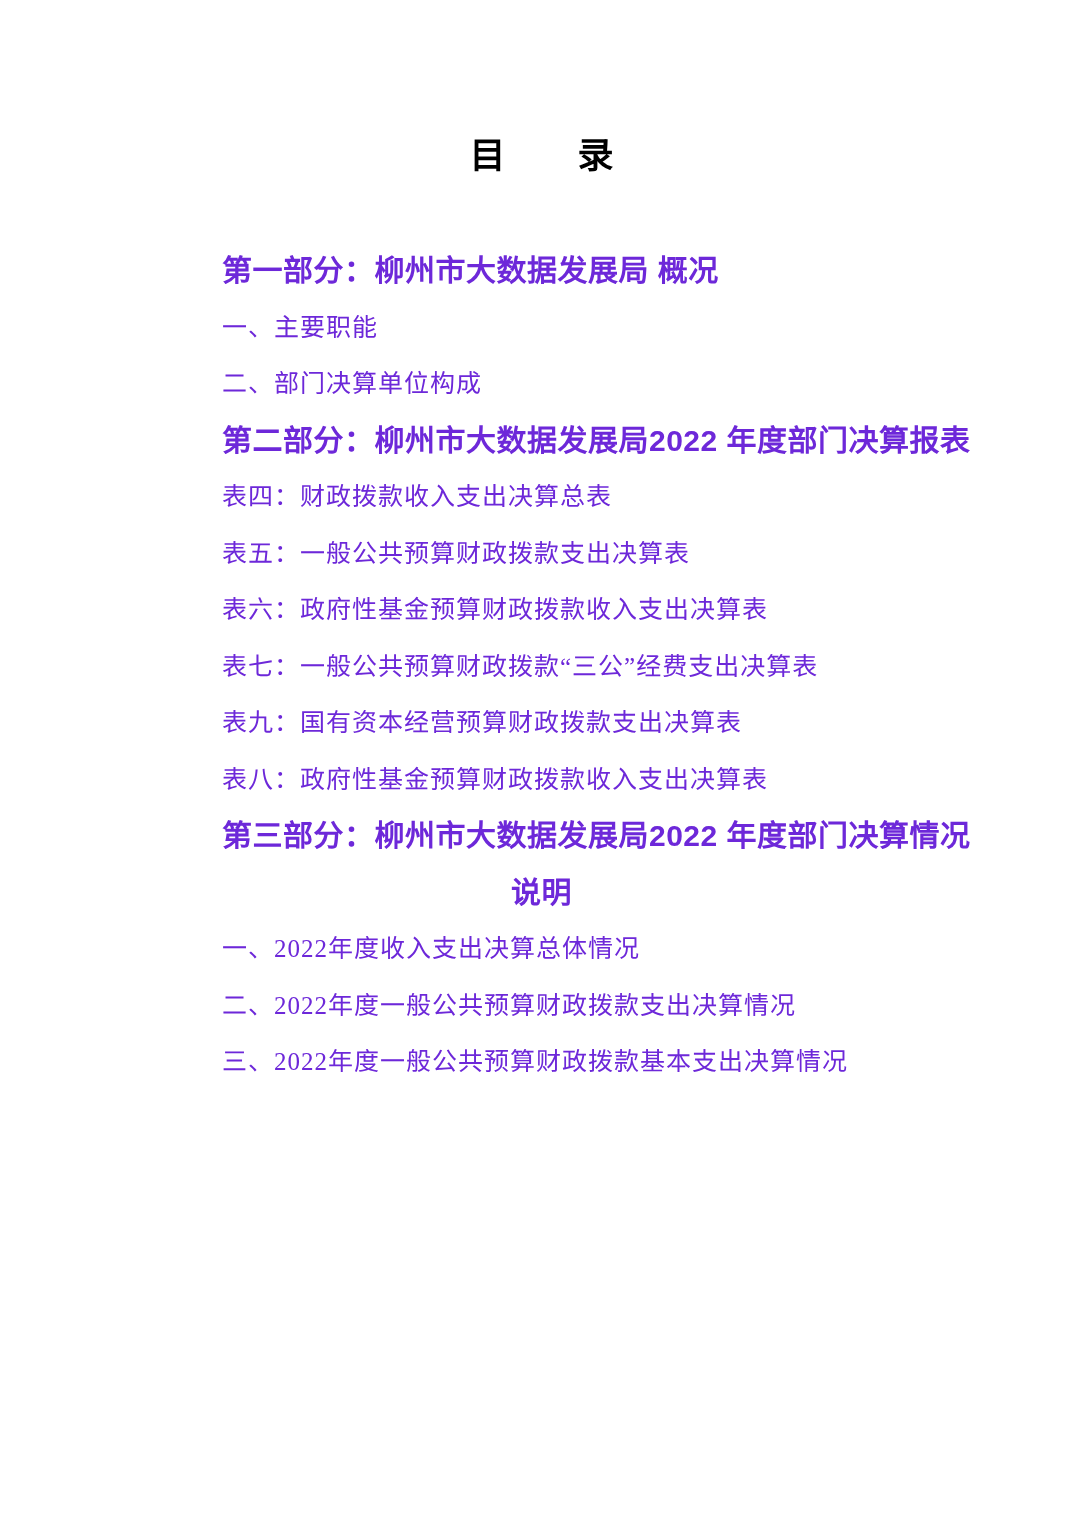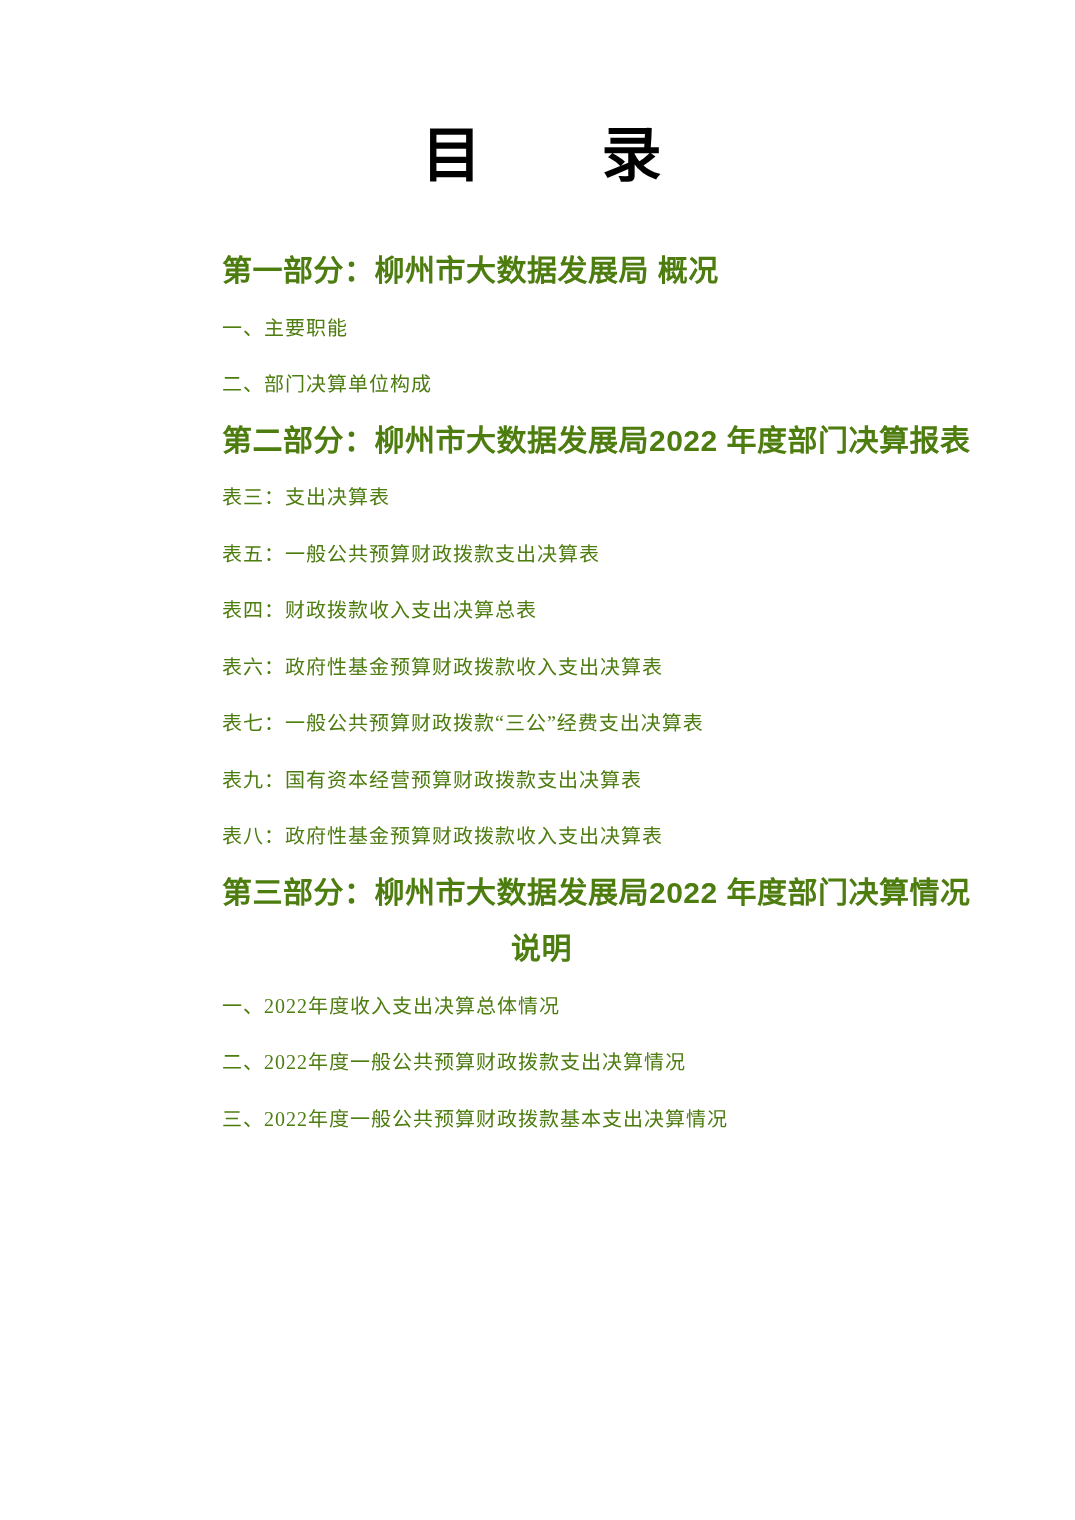--- a/index.html
+++ b/index.html
@@ -16,49 +16,49 @@
     color: #000000;
   }
   .content {
     padding: 0 150px 0 158px;
   }
   .doc-title {
     margin: 127px 0 0 0;
     text-align: center;
     font-family: "Liberation Sans", sans-serif;
     font-weight: 700;
-    font-size: 60px;
+    font-size: 36px;
     line-height: 58px;
     color: #000000;
     white-space: pre;
   }
   .toc {
     margin-top: 58px;
   }
   .toc p {
     margin: 0;
     line-height: 56.5px;
     white-space: nowrap;
-    color: #4d7c0f;
+    color: #6d28d9;
   }
   .toc p.heading {
     font-family: "Liberation Sans", sans-serif;
     font-weight: 700;
     font-size: 30px;
     text-indent: 64px;
     letter-spacing: 0.5px;
   }
   .toc p.heading.continuation {
     text-indent: 0;
     text-align: center;
   }
   .toc p.item {
     font-family: "Liberation Serif", serif;
     font-weight: 400;
-    font-size: 20px;
+    font-size: 25px;
     text-indent: 64px;
     letter-spacing: 1px;
   }
 </style>
 </head>
 <body>
 
 <div class="page">
   <div class="content">
 
@@ -69,25 +69,24 @@
       <p class="heading">第一部分：柳州市大数据发展局 概况</p>
 
       <p class="item">一、主要职能</p>
 
       <p class="item">二、部门决算单位构成</p>
 
       <p class="heading">第二部分：柳州市大数据发展局2022 年度部门决算报表</p>
 
 
 
-      <p class="item">表三：支出决算表</p>
+
+      <p class="item">表四：财政拨款收入支出决算总表</p>
 
       <p class="item">表五：一般公共预算财政拨款支出决算表</p>
-
-      <p class="item">表四：财政拨款收入支出决算总表</p>
 
       <p class="item">表六：政府性基金预算财政拨款收入支出决算表</p>
 
       <p class="item">表七：一般公共预算财政拨款“三公”经费支出决算表</p>
 
       <p class="item">表九：国有资本经营预算财政拨款支出决算表</p>
 
       <p class="item">表八：政府性基金预算财政拨款收入支出决算表</p>
 
       <p class="heading">第三部分：柳州市大数据发展局2022 年度部门决算情况</p>

